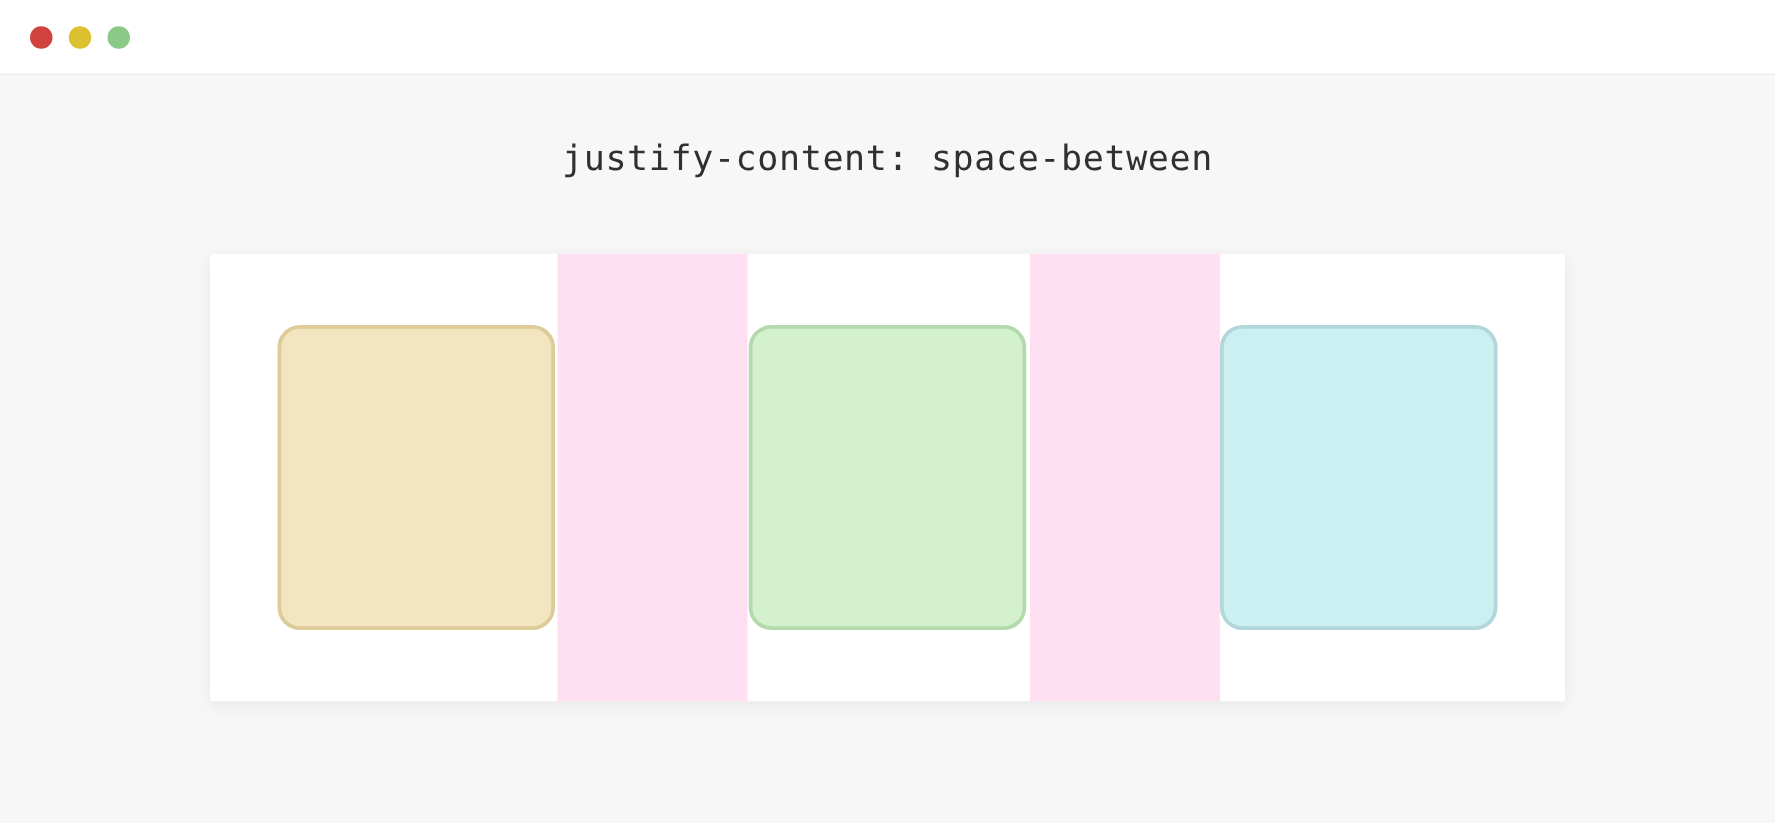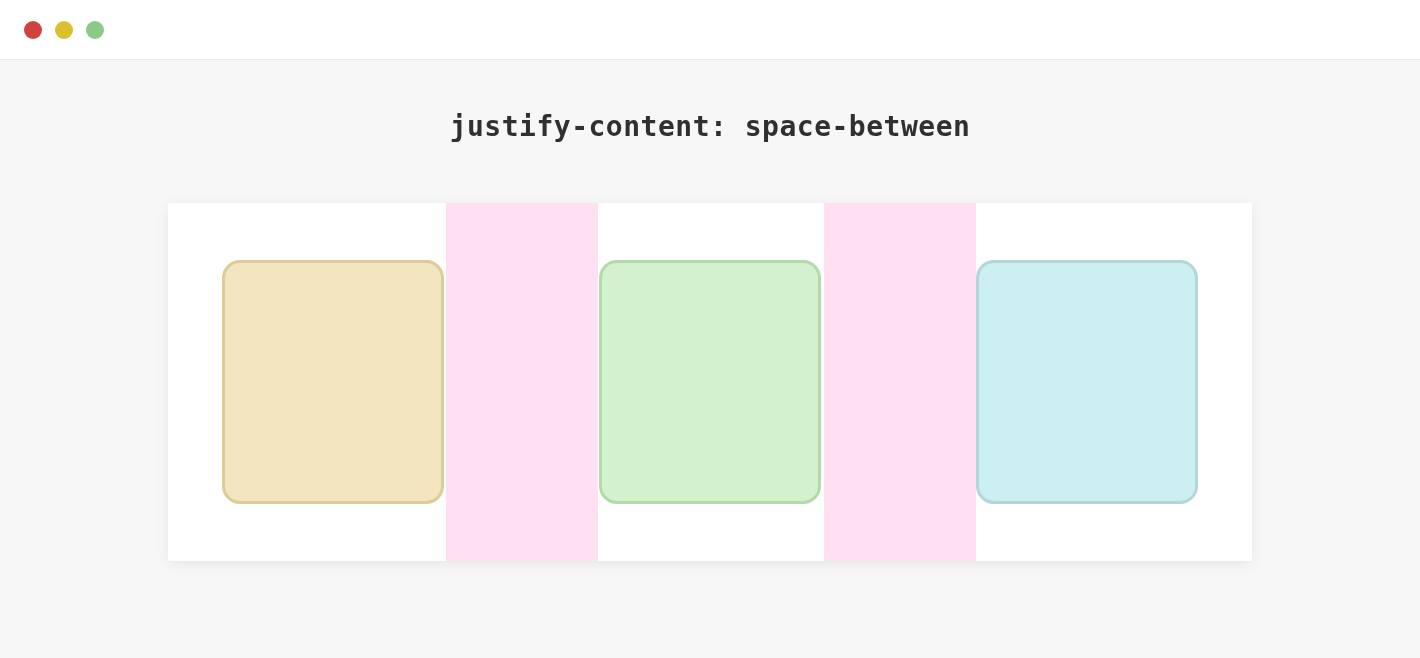--- a/index.html
+++ b/index.html
@@ -37,21 +37,21 @@
     box-sizing:border-box;
     padding-top:50px;
     text-align:center;
   }
   h1.page-title{
     margin:0;
     font-family:ui-monospace,SFMono-Regular,Menlo,Consolas,monospace;
     font-size:28px;
     letter-spacing:0.5px;
     color:var(--title);
-    font-weight:700;
+    font-weight:400;
   }
 
   .card{
     margin:60px auto 0 auto;
     width:1084px;
     height:358px;
     background:var(--card);
     box-shadow:0 3px 14px rgba(0,0,0,0.07);
     position:relative;
     border-radius:2px;

